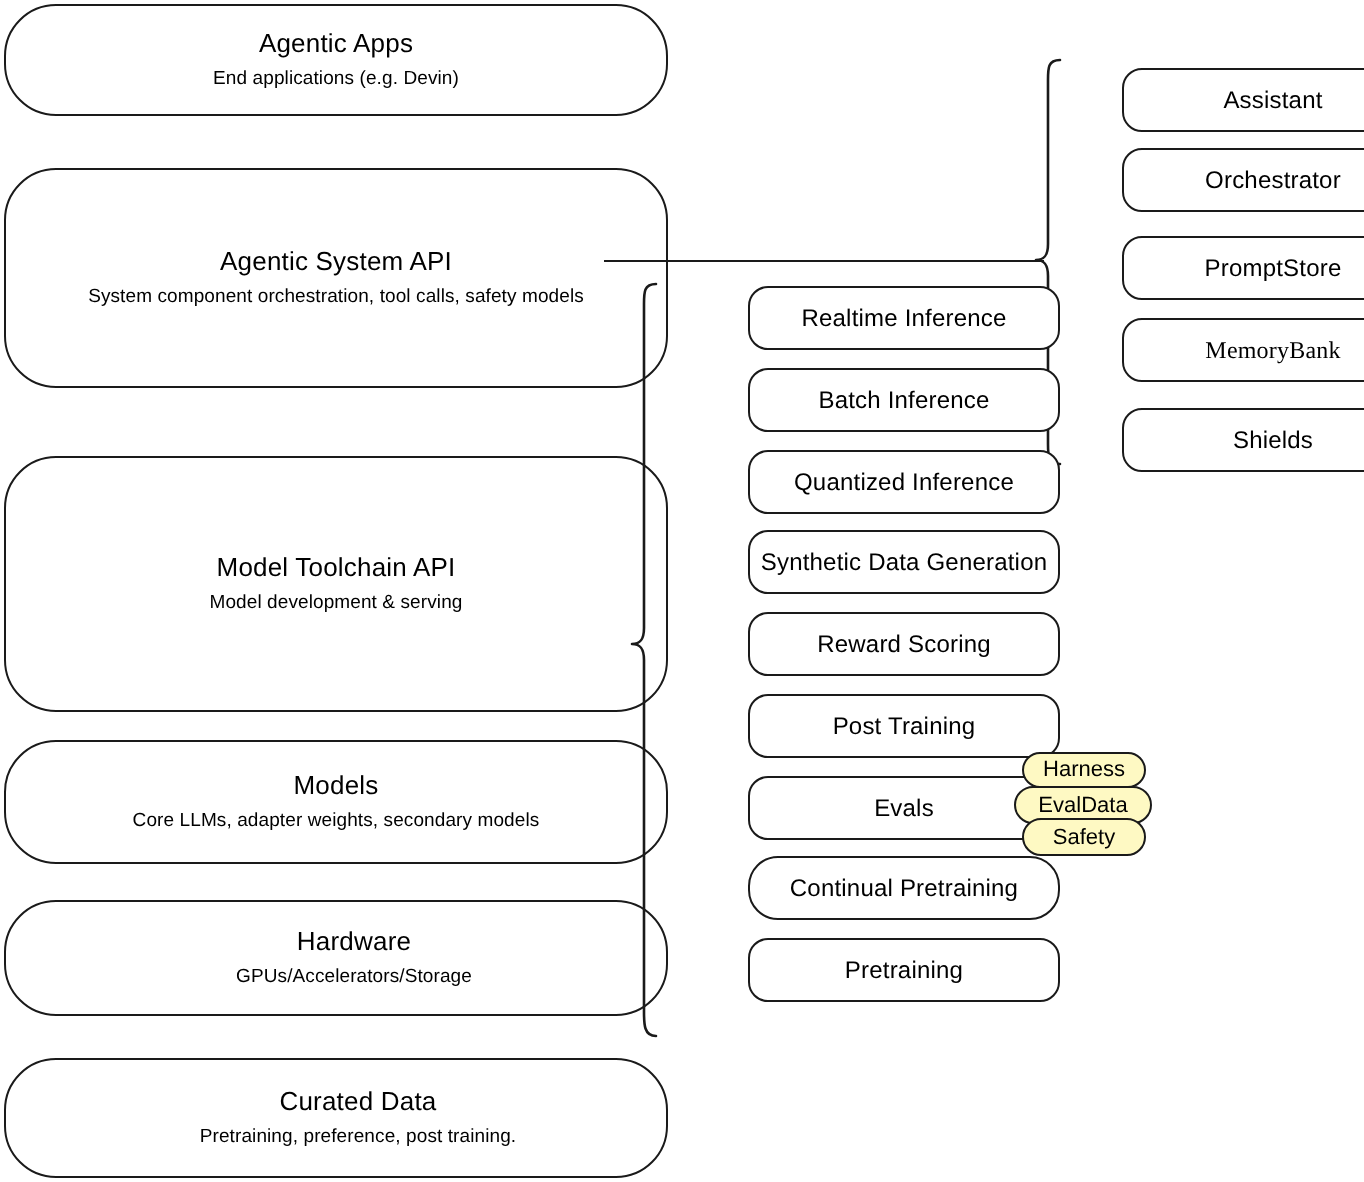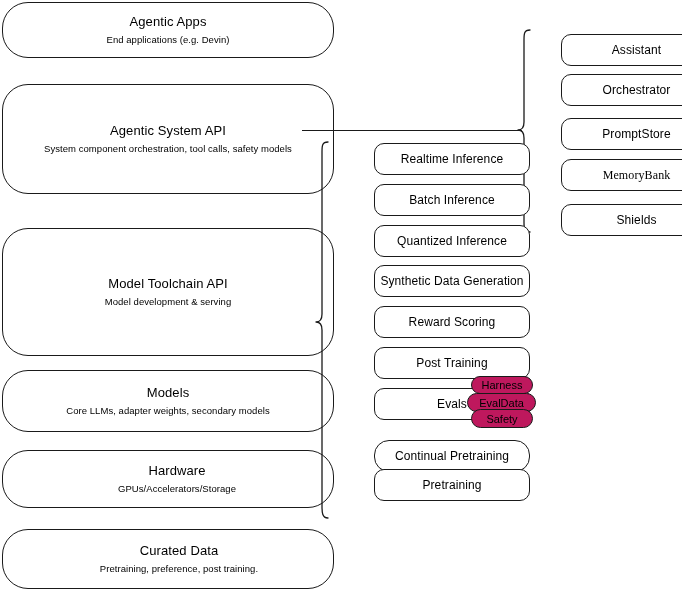--- a/index.html
+++ b/index.html
@@ -71,27 +71,28 @@
     left: 561px;
     width: 151px;
   }
 
   
   .pill {
     position: absolute;
     box-sizing: border-box;
     border: 1.4px solid #1a1a1a;
     border-radius: 999px;
-    background: #be185d;
+    background: #fef9c3;
     display: flex;
     align-items: center;
     justify-content: center;
     font-size: 11px;
     color: #000000;
     z-index: 5;
+    margin-left: 40px;
   }
 
   
   .connector-line {
     position: absolute;
     background: #1a1a1a;
     height: 1.3px;
   }
   .brace {
     position: absolute;
@@ -166,21 +167,21 @@
   </div>
   <div class="node item-node mid-node" style="top:306px;">
     <div class="title">Reward Scoring</div>
   </div>
   <div class="node item-node mid-node" style="top:347px;">
     <div class="title">Post Training</div>
   </div>
   <div class="node item-node mid-node" style="top:388px;">
     <div class="title">Evals</div>
   </div>
-  <div class="node item-node mid-node" style="top:440px;border-radius:15px;">
+  <div class="node item-node mid-node" style="top:428px;border-radius:15px;">
     <div class="title">Continual Pretraining</div>
   </div>
   <div class="node item-node mid-node" style="top:469px;">
     <div class="title">Pretraining</div>
   </div>
 
   <div class="pill" style="left:471px; top:376px; width:62px; height:18px;">Harness</div>
   <div class="pill" style="left:467px; top:393px; width:69px; height:19px;">EvalData</div>
   <div class="pill" style="left:471px; top:409px; width:62px; height:19px;">Safety</div>
 

